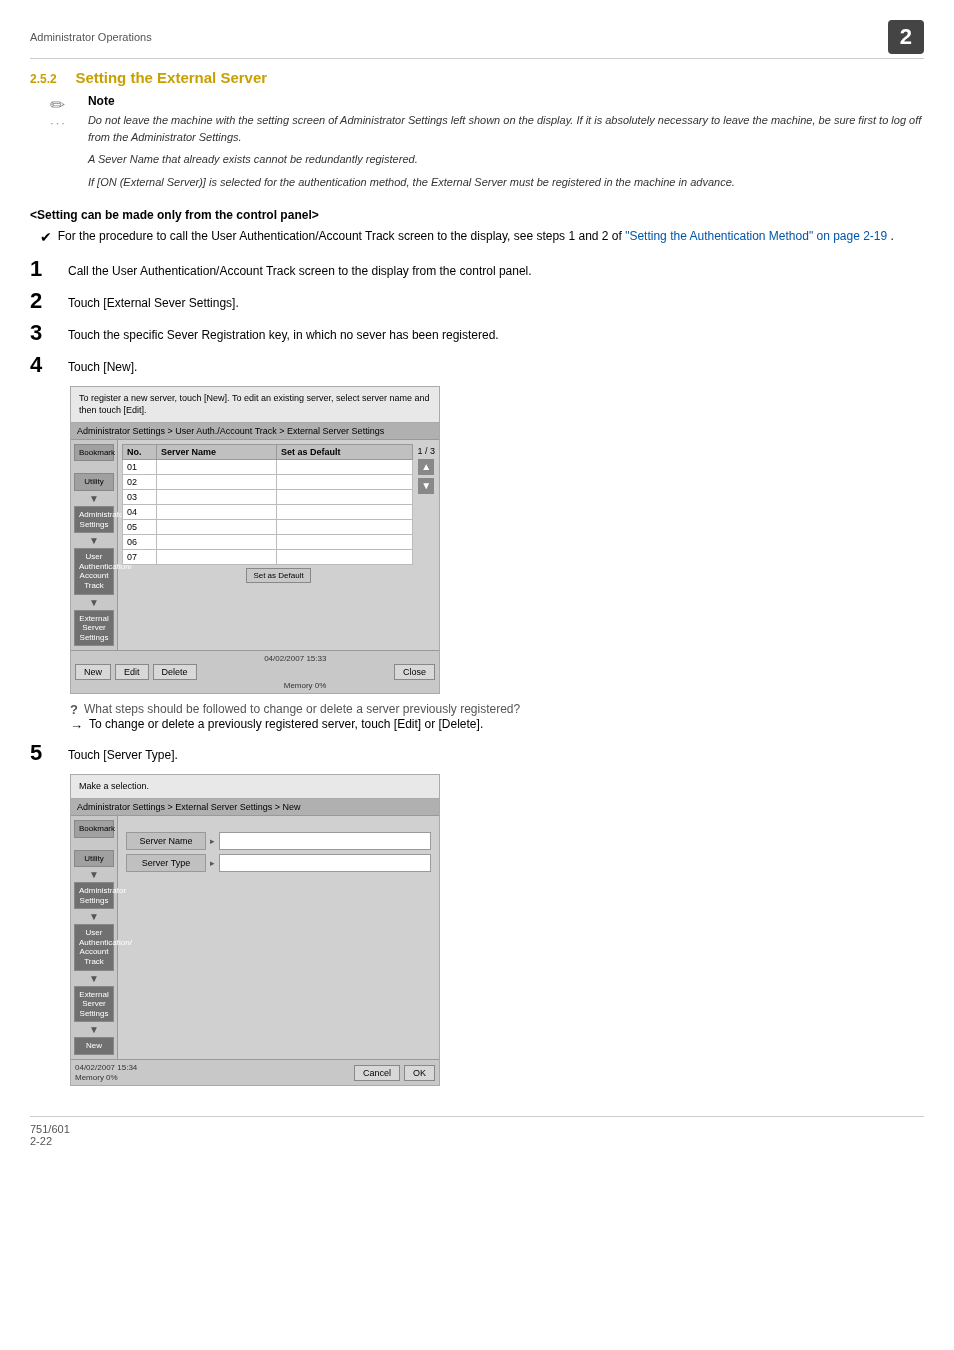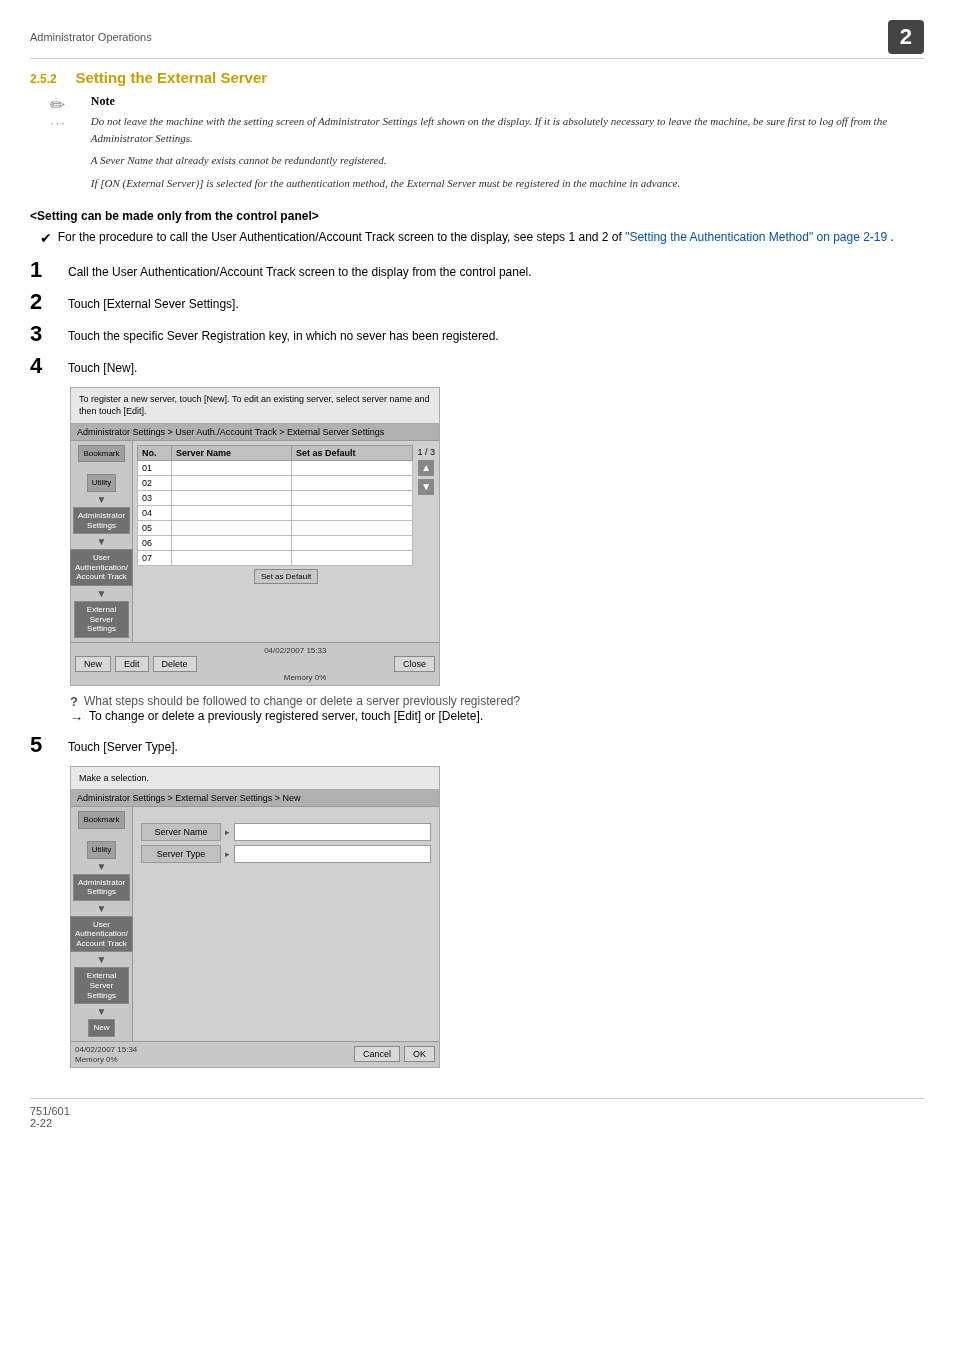--- a/index.html
+++ b/index.html
@@ -46,21 +46,20 @@
       display: flex;
       gap: 8px;
       margin: 8px 0 12px 20px;
     }
     .note-icon {
       font-size: 18px;
       color: #888;
     }
     .note-content {
       border-left: none;
-      font-family: Liberation Serif, serif;
     }
     .note-title {
       font-weight: bold;
       font-size: 12px;
       margin-bottom: 4px;
     }
     .note-text {
       font-style: italic;
       font-size: 11px;
       color: #333;
@@ -117,28 +116,27 @@
       background: #b0b0b0;
       padding: 3px 6px;
       font-size: 9px;
       border-bottom: 1px solid #999;
     }
     .sc-main {
       display: flex;
       background: #d0d0d0;
     }
     .sc-sidebar {
-      width: 62px;
+      width: 47px;
       background: #c8c8c8;
       border-right: 1px solid #999;
       display: flex;
       flex-direction: column;
       gap: 2px;
       padding: 4px 3px;
-      align-items: center;
     }
     .sc-sidebar-btn {
       background: #a0a0a0;
       color: #000;
       font-size: 8px;
       padding: 3px 4px;
       text-align: center;
       border: 1px solid #888;
       cursor: pointer;
       line-height: 1.2;

